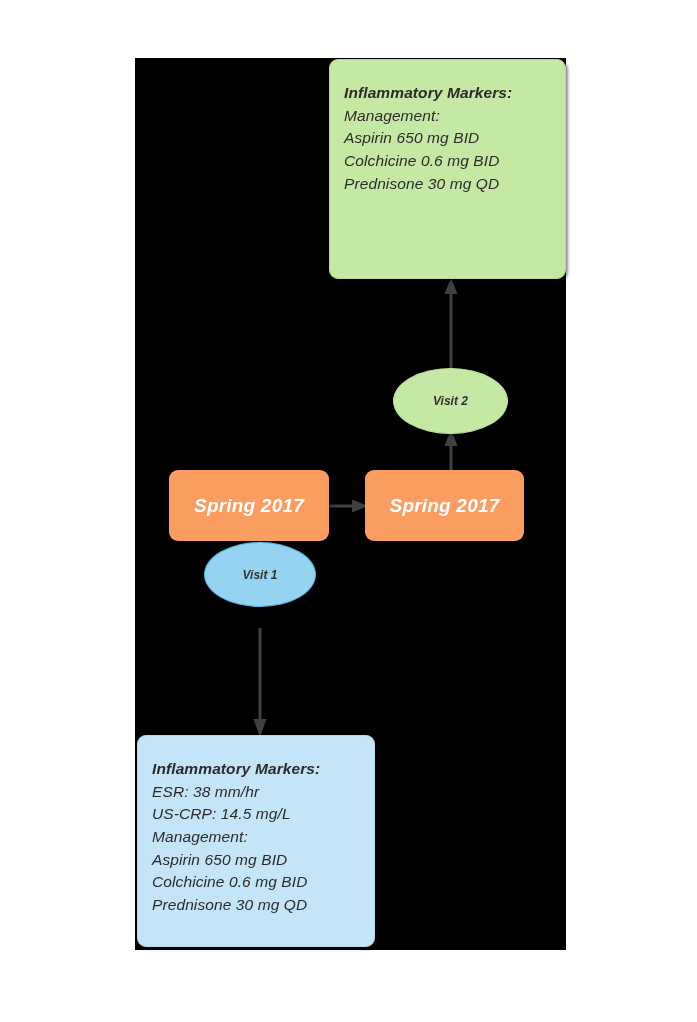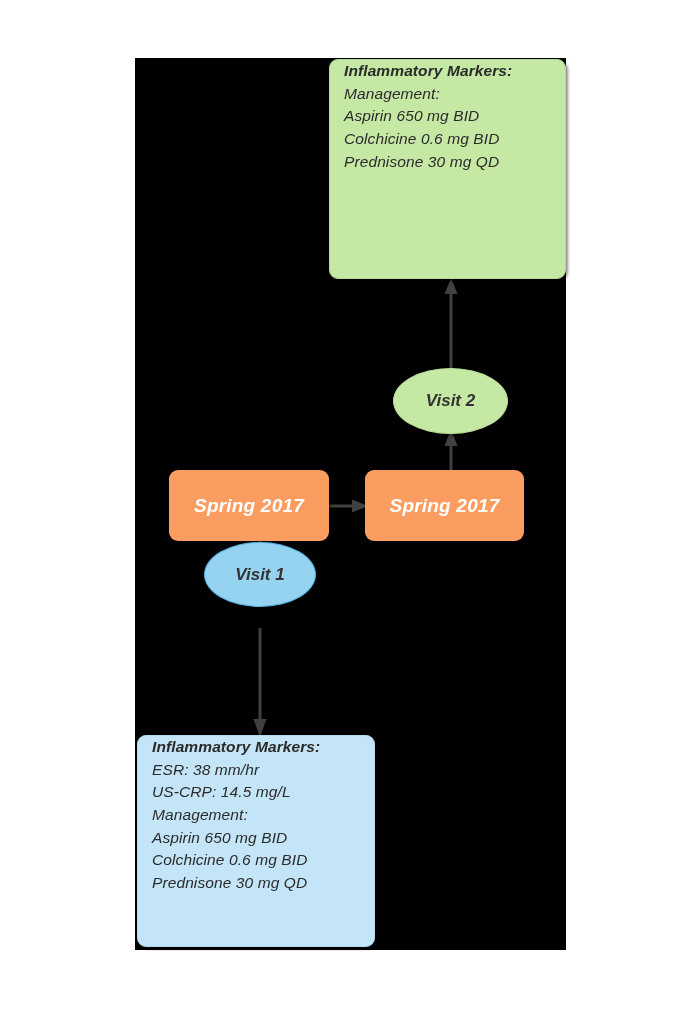--- a/index.html
+++ b/index.html
@@ -24,21 +24,21 @@
     background: #000000;
   }
   
   .box {
     position: absolute;
     box-sizing: border-box;
     border-radius: 9px;
     box-shadow: 2px 2px 3px rgba(0,0,0,0.45);
   }
   .note-box {
-    padding: 0 14px 10px 14px;
+    padding: 22px 14px 10px 14px;
     font-style: italic;
     font-size: 15.5px;
     line-height: 1.46;
     color: #2b2b2b;
     letter-spacing: 0.1px;
   }
   .note-line {
     white-space: nowrap;
   }
   .note-line.strong {
@@ -75,21 +75,21 @@
 
   .ellipse {
     position: absolute;
     box-sizing: border-box;
     border-radius: 50%;
     display: flex;
     align-items: center;
     justify-content: center;
     font-style: italic;
     font-weight: bold;
-    font-size: 17px;
+    font-size: 12px;
     color: #333333;
     box-shadow: 1px 2px 3px rgba(0,0,0,0.4);
   }
   .ellipse-green {
     background: #c5e8a4;
     border: 1px solid #bbdf9b;
   }
   .ellipse-blue {
     background: #95d3f0;
     border: 1.5px solid #54b3e0;

